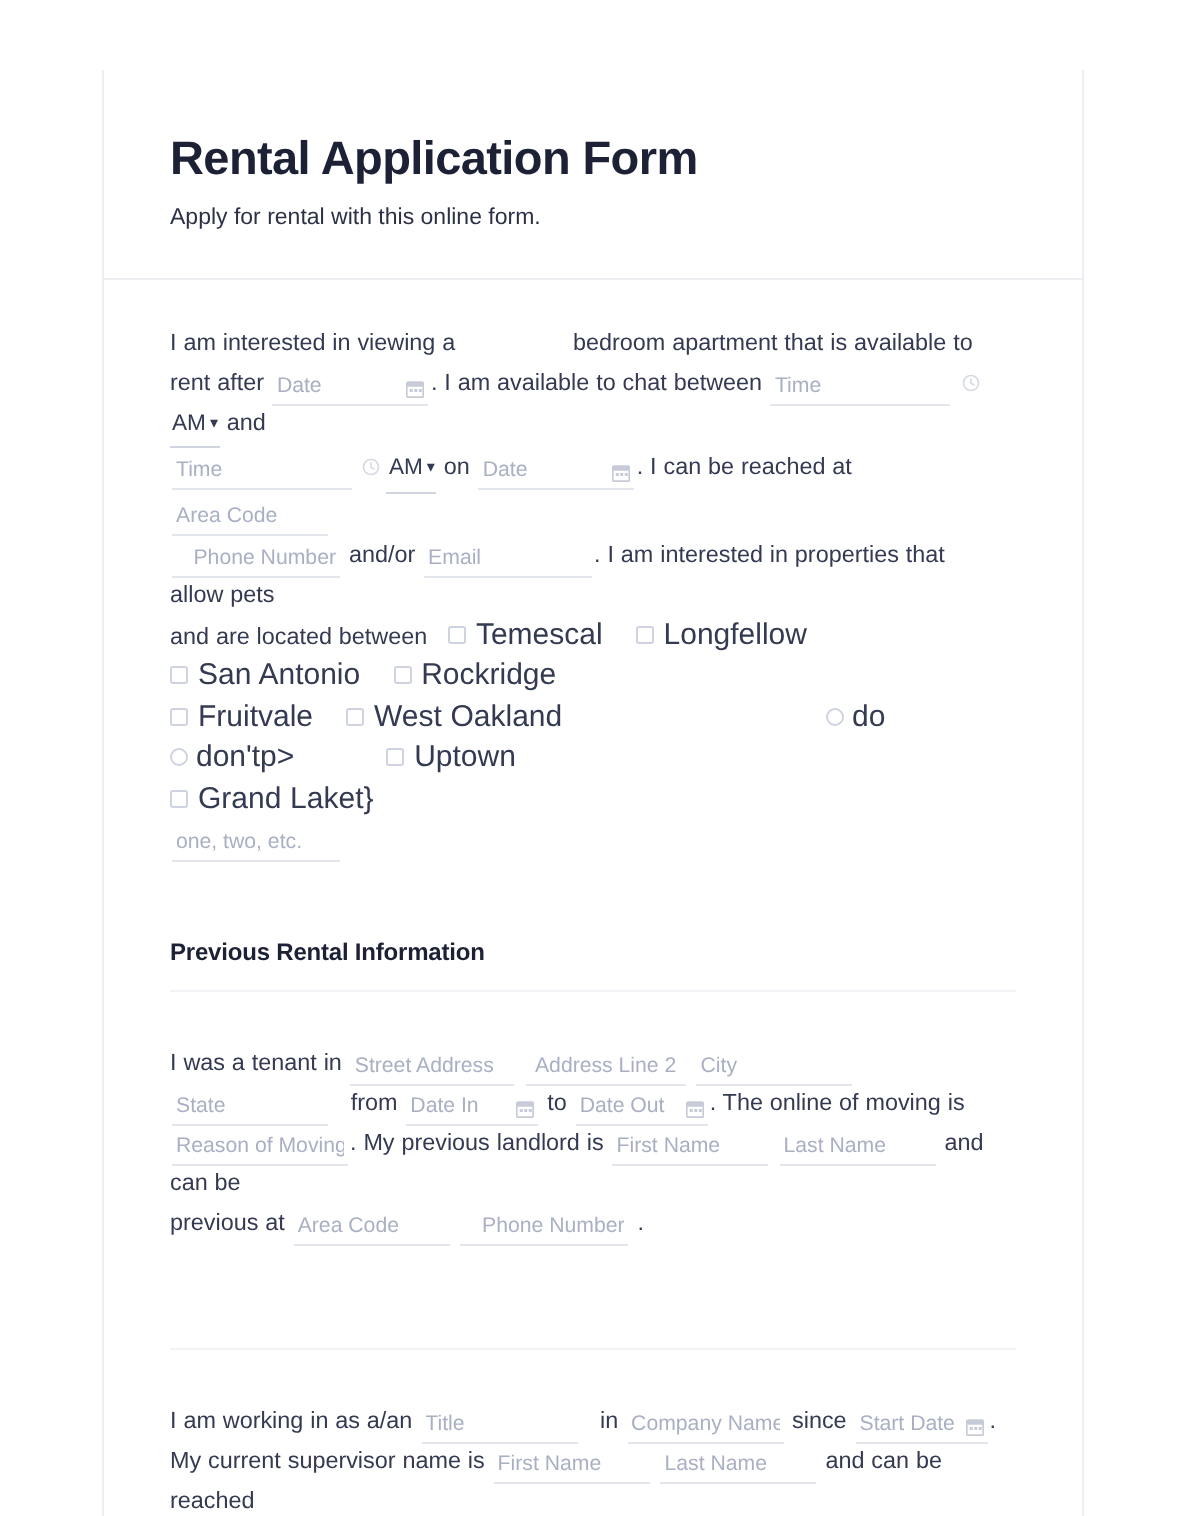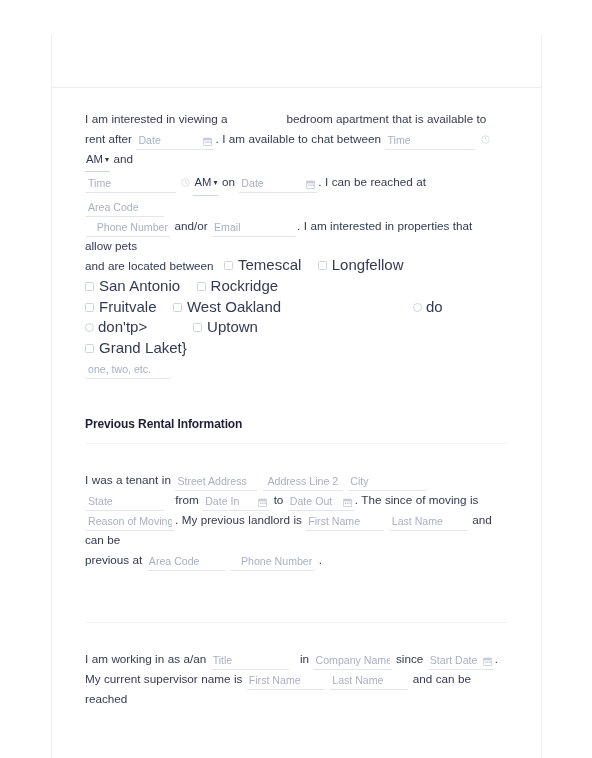--- a/index.html
+++ b/index.html
@@ -224,20 +224,22 @@
   .sec-emp  { padding-top: 40px; }
   .sec-emp-body { padding-top: 26px; }
 </style>
 </head>
 <body>
 
 <div class="page">
   <div class="card">
 
     <div class="card-header">
+      <h1 class="form-title">Rental Application Form</h1>
+      <p class="form-subtitle">Apply for rental with this online form.</p>
     </div>
 
     <div class="card-body">
 
       <div class="block-intro statement">
 
         <span class="txt">I am interested in viewing a</span>
         <span class="blank-sel"></span>
         <span class="txt">bedroom apartment that is available to rent after</span>
 
@@ -341,21 +343,21 @@
               </span></span>
           <span class="txt">to</span>
           <span class="fwrap"><input class="fld w-datein" type="text" placeholder="Date Out" style=""><span class="f-ico">
                 <svg viewBox="0 0 12 12">
                   <rect x="0.5" y="1.5" width="11" height="10" rx="1" fill="none" stroke="#9aa2b8" stroke-width="1.2"></rect>
                   <rect x="0.5" y="1.5" width="11" height="3" fill="#9aa2b8"></rect>
                   <rect x="2.5" y="6" width="2" height="2" fill="#9aa2b8"></rect>
                   <rect x="5.5" y="6" width="2" height="2" fill="#9aa2b8"></rect>
                   <rect x="8.5" y="6" width="2" height="2" fill="#9aa2b8"></rect>
                 </svg>
-              </span></span><span class="txt">. The since of moving is</span>
+              </span></span><span class="txt">. The online of moving is</span>
 
           <br>
 
           <input class="fld w-reason" type="text" placeholder="Reason of Moving" style=""><span class="txt">. My previous landlord is</span>
           <input class="fld w-first" type="text" placeholder="First Name" style="">
           <input class="fld w-last" type="text" placeholder="Last Name" style="">
           <span class="txt">and can be</span>
 
           <br>
 

